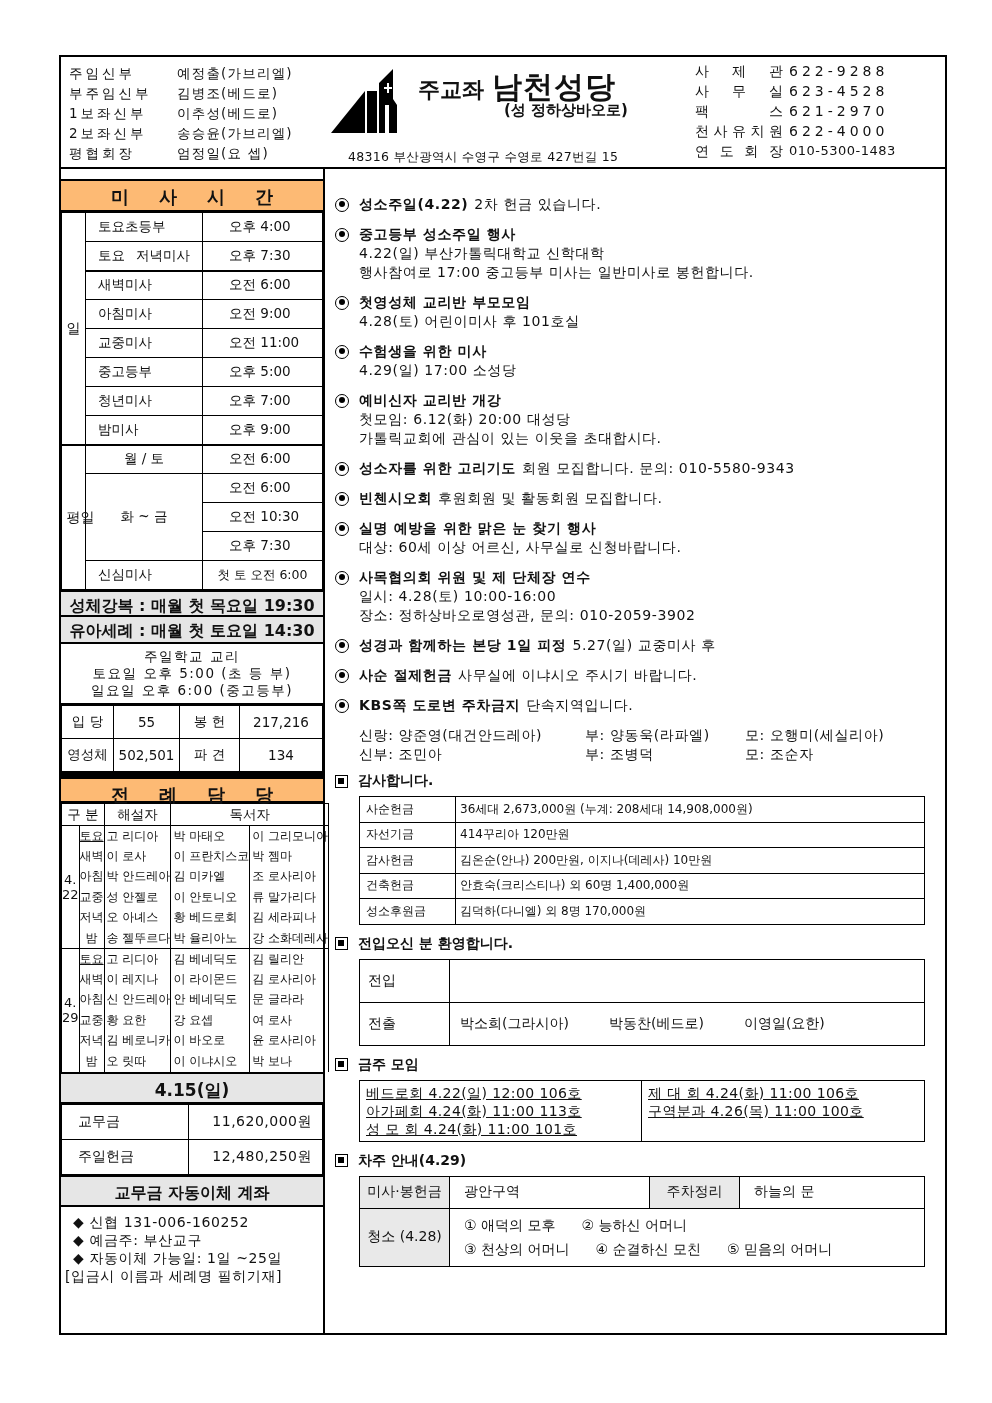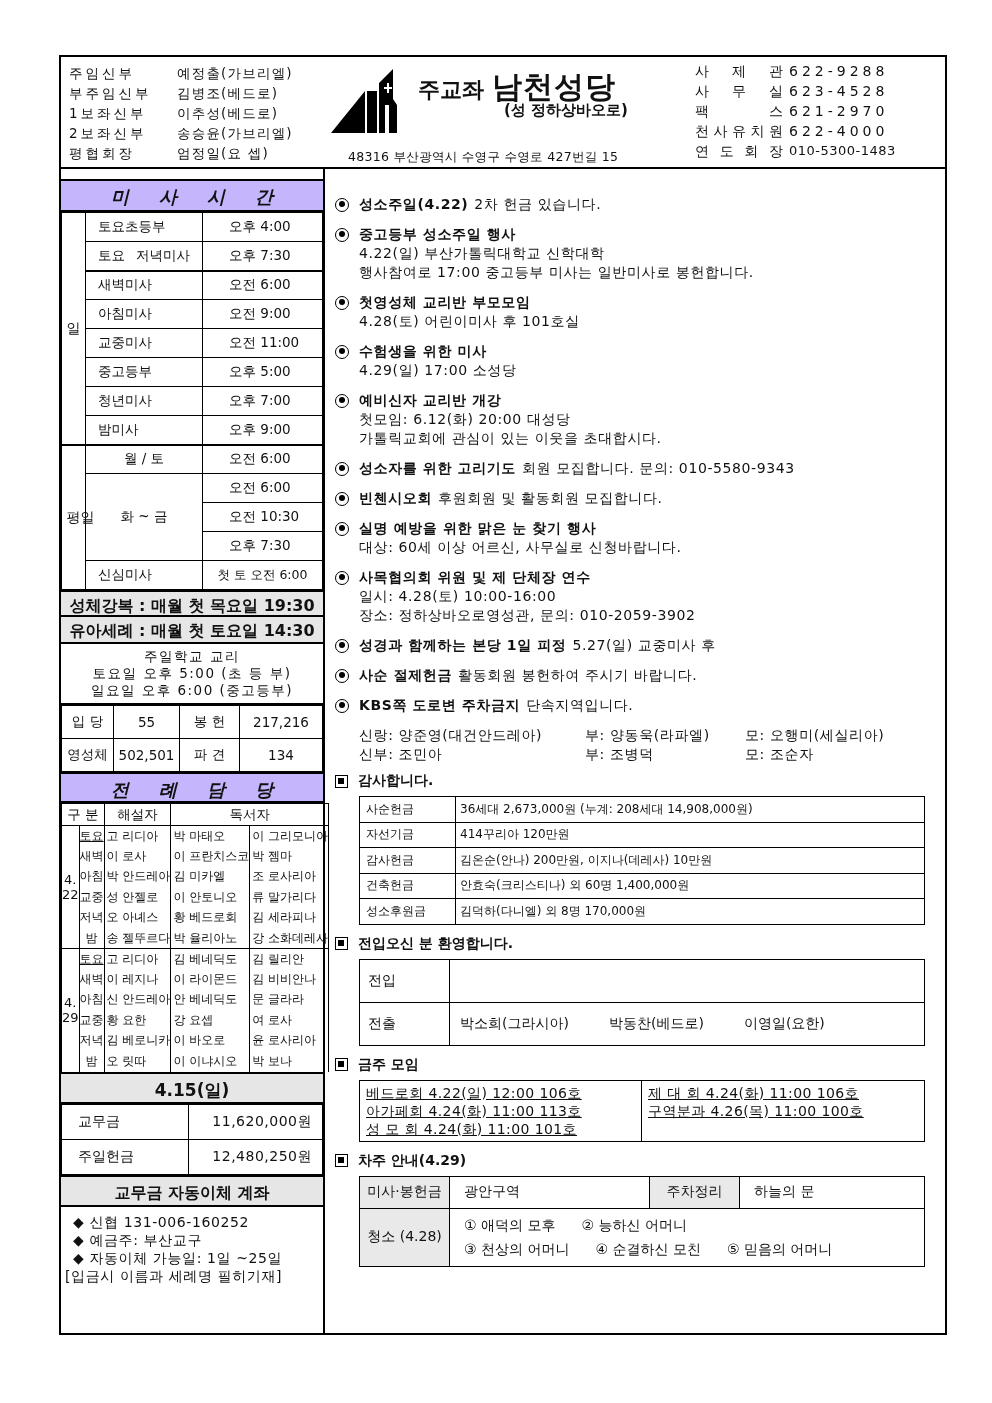--- a/index.html
+++ b/index.html
@@ -18,21 +18,21 @@
   .contacts { position: absolute; left: 634px; top: 4px; font-size: 14px; line-height: 20px; }
   .contact-row { display: flex; white-space: nowrap; }
   .contact-label { width: 88px; display: flex; justify-content: space-between; margin-right: 6px; }
   .contact-value { letter-spacing: 4px; }
   .contact-value.small { letter-spacing: 0.5px; font-size: 13px; }
   .vline { position: absolute; left: 262px; top: 112px; width: 2px; height: 1166px; background: #000; }
 
   
   .left { position: absolute; left: 0; top: 122px; width: 262px; }
   .left-box { border-top: 2px solid #000; }
-  .sec-head { background: #c4b5fd; text-align: center; font-weight: bold; font-size: 18px; height: 31px; line-height: 31px; border-bottom: 2px solid #000; letter-spacing: 30px; padding-left: 30px; font-style: italic; }
+  .sec-head { background: #fdba74; text-align: center; font-weight: bold; font-size: 18px; height: 31px; line-height: 31px; border-bottom: 2px solid #000; letter-spacing: 30px; padding-left: 30px; }
   table { border-collapse: collapse; }
   .mass { width: 262px; font-size: 13.5px; }
   .mass td { border: 1px solid #000; height: 29px; text-align: center; white-space: nowrap; }
   .mass td.day { width: 24px; font-size: 14px; line-height: 22px; }
   .mass td.name { width: 117px; text-align: justify; text-align-last: justify; padding: 0 12px; }
   .mass td.time { padding-left: 26px; text-align: left; }
   .mass tr.thick td { border-top: 2px solid #000; }
   .bold-band { background: #e6e6e6; text-align: center; font-weight: bold; font-size: 16px; height: 27px; line-height: 27px; border-bottom: 2px solid #000; border-top: 1px solid #000; }
   .school { text-align: center; font-size: 13.5px; line-height: 17px; padding: 4px 0 4px; border-bottom: 2px solid #000; letter-spacing: 1.5px; }
   .offer { width: 262px; font-size: 13.5px; }
@@ -246,21 +246,21 @@
           <td>217,216</td>
         </tr>
         <tr>
           <td>영성체</td>
           <td>502,501</td>
           <td>파 견</td>
           <td>134</td>
         </tr>
       </tbody>
         </table>
-      <div class="sec-head" style="border-top:2px solid #000000;">전례담당</div>
+      <div class="sec-head" style="border-top:7px solid #000000;">전례담당</div>
       <table class="liturgy">
         <tbody>
             <tr>
           <th colspan="2">구 분</th>
           <th>해설자</th>
           <th colspan="2">독서자</th>
         </tr>
 
         <tr class="grp">
           <td class="date" rowspan="6">
@@ -310,21 +310,21 @@
               </td>
           <td class="slot u">토요</td>
           <td>고 리디아</td>
           <td>김 베네딕도</td>
           <td>김 릴리안</td>
         </tr>
         <tr>
               <td class="slot">새벽</td>
               <td>이 레지나</td>
               <td>이 라이몬드</td>
-              <td>김 비비안나</td>
+              <td>김 로사리아</td>
             </tr>
         <tr>
               <td class="slot">아침</td>
               <td>신 안드레아</td>
               <td>안 베네딕도</td>
               <td>문 글라라</td>
             </tr>
         <tr>
               <td class="slot">교중</td>
               <td>황 요한</td>
@@ -440,21 +440,21 @@
       <div class="notice-line notice-head">
           <span class="bullet"></span>
           <span class="b">성경과 함께하는 본당 1일 피정</span>
           <span>5.27(일) 교중미사 후</span>
         </div>
     </div>
     <div class="notice">
       <div class="notice-line notice-head">
           <span class="bullet"></span>
           <span class="b">사순 절제헌금</span>
-          <span>활동회원 봉헌하여 주시기 바랍니다.</span>
+          <span>사무실에 이냐시오 주시기 바랍니다.</span>
         </div>
     </div>
     <div class="notice">
       <div class="notice-line notice-head">
           <span class="bullet"></span>
           <span class="b">KBS쪽 도로변 주차금지</span>
           <span>단속지역입니다.</span>
         </div>
     </div>
 

